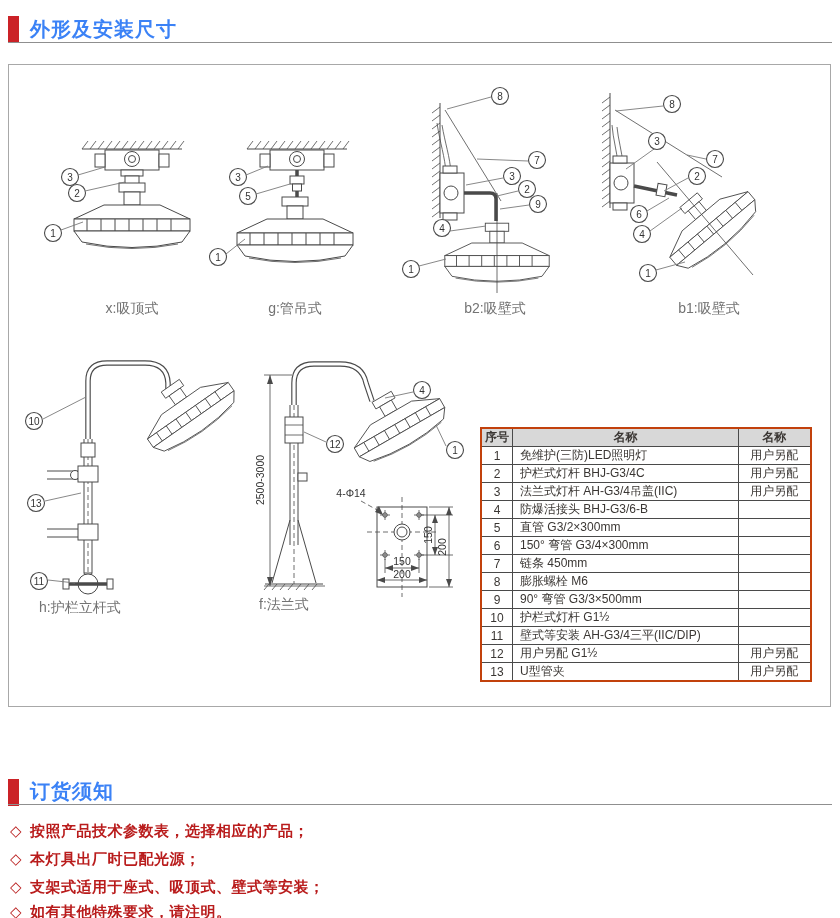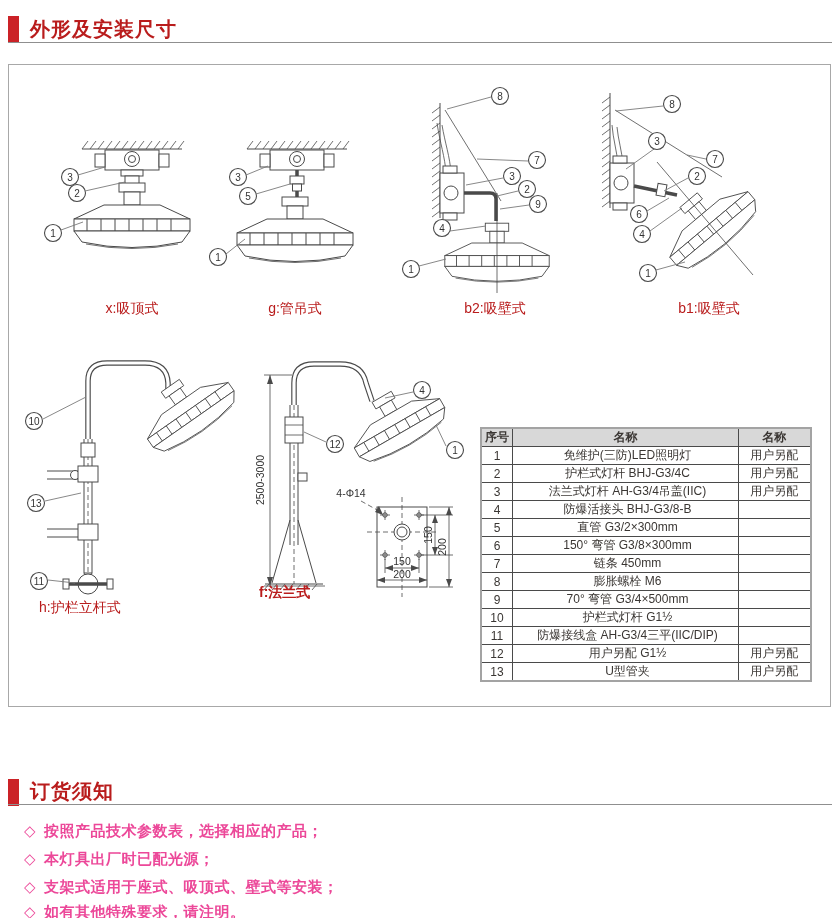--- a/index.html
+++ b/index.html
@@ -2,36 +2,36 @@
 <html><head>
 <meta charset="utf-8">
 <style>
   html,body{margin:0;padding:0;}
   body{
     width:840px;height:918px;position:relative;background:#ffffff;
     font-family:"Liberation Sans","DejaVu Sans",sans-serif;color:#3a3633;
     overflow:hidden;
   }
   .sec-bar{position:absolute;left:8px;width:11px;height:27px;background:#cb2227;}
-  .sec-title{position:absolute;left:30px;font-size:20px;font-weight:bold;color:#b91c1c;letter-spacing:1px;}
+  .sec-title{position:absolute;left:30px;font-size:20px;font-weight:bold;color:#3b82f6;letter-spacing:1px;}
   .sec-rule{position:absolute;left:8px;right:8px;height:0;border-top:1px solid #8f8f8f;}
   .main-box{position:absolute;left:8px;top:64px;width:821px;height:641px;border:1px solid #a8a8a8;background:#fff;}
   .draw-svg{position:absolute;left:0;top:0;}
-  .caption{position:absolute;font-size:14px;color:#b91c1c;font-weight:500;text-align:center;}
+  .caption{position:absolute;font-size:14px;color:#737373;font-weight:500;text-align:center;}
   .caption.left{text-align:left;}
   
   .parts{position:absolute;left:471px;top:362px;border-collapse:collapse;background:#fff;
-         border:2px solid #a3a3a3;table-layout:fixed;}
+         border:2px solid #c2410c;table-layout:fixed;}
   .parts th,.parts td{border:1px solid #4a4a4a;font-size:12px;height:17px;padding:0 3px;
          white-space:nowrap;overflow:hidden;}
   .parts th{background:#d8d8d8;font-weight:bold;text-align:center;}
   .parts td.c{text-align:center;}
-  .parts td.l{text-align:center;padding-left:7px;}
+  .parts td.l{text-align:left;padding-left:7px;}
   
-  .note{position:absolute;left:10px;font-size:15px;font-weight:bold;color:#ec4899;letter-spacing:0.5px;margin-left:14px;}
+  .note{position:absolute;left:10px;font-size:15px;font-weight:bold;color:#b91c1c;letter-spacing:0.5px;}
   .note .dia{margin-right:8px;font-weight:normal;}
   
   .ln{stroke:#4a4a4a;fill:none;stroke-width:1;}
   .fl{stroke:#4a4a4a;fill:#ffffff;stroke-width:1;}
   .pipe{stroke:#4a4a4a;fill:none;stroke-width:3.5;}
   .tube-o{stroke:#4a4a4a;fill:none;stroke-width:5.5;}
   .tube-i{stroke:#ffffff;fill:none;stroke-width:3.2;}
   .leader{stroke:#7a7a7a;fill:none;stroke-width:0.9;}
   .co{fill:#fff;stroke:#4a4a4a;stroke-width:1.1;}
   .cot{font-size:10px;fill:#333;text-anchor:middle;}
@@ -322,21 +322,21 @@
       <polygon fill="#4a4a4a" points="410,512 418,515 410,518"></polygon>
       <text class="dimt" x="393" y="512.5">200</text>
     </g>
   </svg>
 
   <div class="caption" style="left:63px;top:235px;width:120px;">x:吸顶式</div>
   <div class="caption" style="left:226px;top:235px;width:120px;">g:管吊式</div>
   <div class="caption" style="left:426px;top:235px;width:120px;">b2:吸壁式</div>
   <div class="caption" style="left:640px;top:235px;width:120px;">b1:吸壁式</div>
   <div class="caption left" style="left:30px;top:534px;width:140px;">h:护栏立杆式</div>
-  <div class="caption left" style="left:250px;top:519px;width:100px;font-weight:bold;">f:法兰式</div>
+  <div class="caption left" style="left:250px;top:531px;width:100px;">f:法兰式</div>
 
   <table class="parts">
     <colgroup>
         <col style="width:30px">
         <col style="width:226px">
         <col style="width:72px">
       </colgroup>
     <tbody>
         <tr>
       <th>序号</th>
@@ -353,56 +353,56 @@
           <td class="l">护栏式灯杆 BHJ-G3/4C</td>
           <td class="c">用户另配</td>
         </tr>
     <tr>
           <td class="c">3</td>
           <td class="l">法兰式灯杆 AH-G3/4吊盖(IIC)</td>
           <td class="c">用户另配</td>
         </tr>
     <tr>
           <td class="c">4</td>
-          <td class="l">防爆活接头 BHJ-G3/8-B</td>
+          <td class="l">防爆活接头 BHJ-G3/6-B</td>
           <td class="c"></td>
         </tr>
     <tr>
           <td class="c">5</td>
           <td class="l">直管 G3/2×300mm</td>
           <td class="c"></td>
         </tr>
     <tr>
           <td class="c">6</td>
-          <td class="l">150° 弯管 G3/8×300mm</td>
+          <td class="l">150° 弯管 G3/4×300mm</td>
           <td class="c"></td>
         </tr>
     <tr>
           <td class="c">7</td>
           <td class="l">链条 450mm</td>
           <td class="c"></td>
         </tr>
     <tr>
           <td class="c">8</td>
           <td class="l">膨胀螺栓 M6</td>
           <td class="c"></td>
         </tr>
     <tr>
           <td class="c">9</td>
-          <td class="l">70° 弯管 G3/4×500mm</td>
+          <td class="l">90° 弯管 G3/3×500mm</td>
           <td class="c"></td>
         </tr>
     <tr>
           <td class="c">10</td>
           <td class="l">护栏式灯杆 G1½</td>
           <td class="c"></td>
         </tr>
     <tr>
           <td class="c">11</td>
-          <td class="l">防爆接线盒 AH-G3/4三平(IIC/DIP)</td>
+          <td class="l">壁式等安装 AH-G3/4三平(IIC/DIP)</td>
           <td class="c"></td>
         </tr>
     <tr>
           <td class="c">12</td>
           <td class="l">用户另配 G1½</td>
           <td class="c">用户另配</td>
         </tr>
     <tr>
           <td class="c">13</td>
           <td class="l">U型管夹</td>

